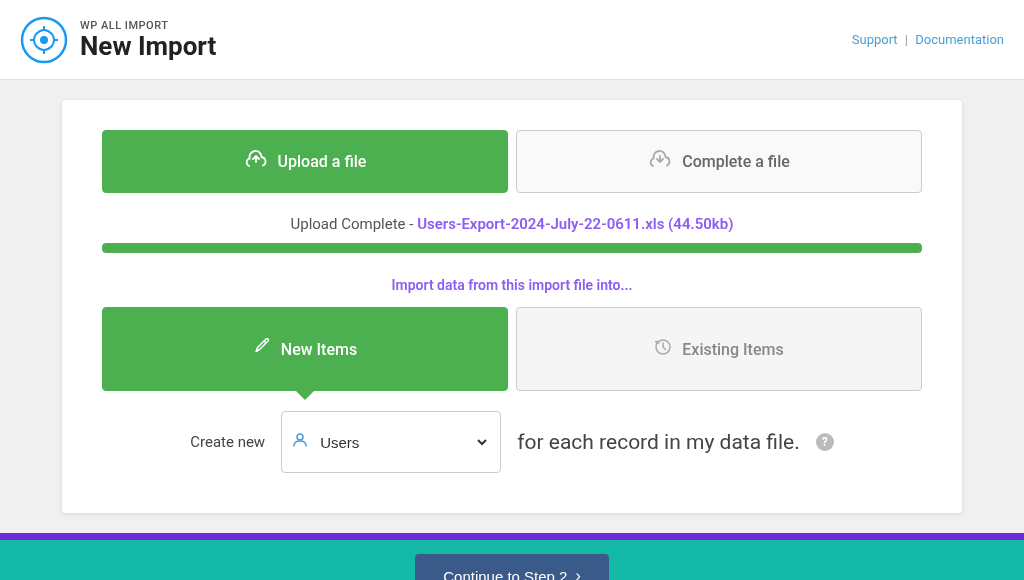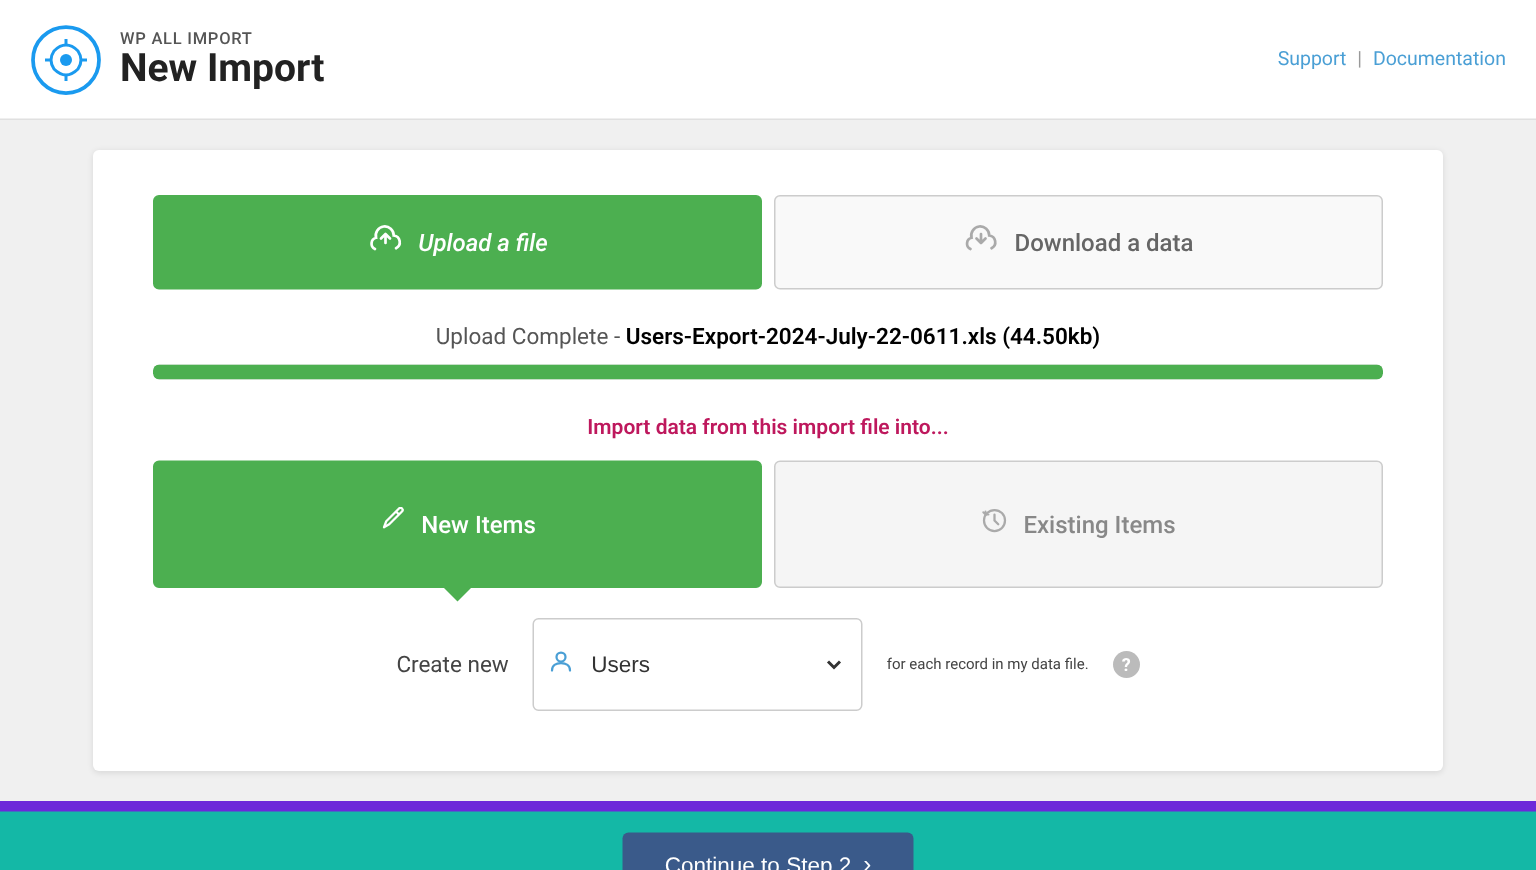--- a/index.html
+++ b/index.html
@@ -94,35 +94,34 @@
       background: #f9f9f9;
       color: #666;
       margin-right: 8px;
       transition: background 0.2s;
     }
     .upload-tab:last-child { margin-right: 0; }
     .upload-tab.active {
       background: #4caf50;
       color: #fff;
       border-color: #4caf50;
-      font-style: italic;
     }
     .tab-icon {
       font-size: 20px;
     }
 
     
     .upload-status {
       text-align: center;
       font-size: 15px;
       color: #555;
       margin-bottom: 10px;
     }
     .upload-status strong {
-      color: #000000;
+      color: #8b5cf6;
       font-weight: 600;
     }
 
     
     .progress-bar-container {
       background: #e0e0e0;
       border-radius: 4px;
       height: 10px;
       margin-bottom: 24px;
       overflow: hidden;
@@ -130,21 +129,21 @@
     .progress-bar-fill {
       height: 100%;
       background: #4caf50;
       border-radius: 4px;
     }
 
     
     .import-into-label {
       text-align: center;
       font-size: 14px;
-      color: #be185d;
+      color: #8b5cf6;
       font-weight: 600;
       margin-bottom: 14px;
     }
 
     
     .items-row {
       display: flex;
       gap: 8px;
       margin-bottom: 20px;
     }
@@ -208,21 +207,21 @@
     .user-icon-small { color: #4a9fd5; font-size: 16px; }
     .create-new-select {
       border: none;
       outline: none;
       font-size: 15px;
       color: #333;
       background: transparent;
       cursor: pointer;
     }
     .for-each-label {
-      font-size: 10px;
+      font-size: 21px;
       color: #444;
     }
     .help-icon {
       width: 18px;
       height: 18px;
       border-radius: 50%;
       background: #bbb;
       color: #fff;
       font-size: 12px;
       display: flex;
@@ -294,21 +293,21 @@
         </span>
         <span>Upload a file</span>
       </div>
       <div class="upload-tab">
         <span class="tab-icon">
           <svg width="24" height="20" viewBox="0 0 24 20" fill="none" xmlns="http://www.w3.org/2000/svg">
             <path d="M12 7v6M12 13L9 10M12 13L15 10" stroke="#aaa" stroke-width="1.8" stroke-linecap="round" stroke-linejoin="round"></path>
             <path d="M19 16.5A4.5 4.5 0 0017.5 8a6 6 0 10-11.8 1.5A4 4 0 005 17" stroke="#aaa" stroke-width="1.8" stroke-linecap="round"></path>
           </svg>
         </span>
-        <span>Download a data</span>
+        <span>Complete a file</span>
       </div>
     </div>
 
     <div class="upload-status">
       <span>Upload Complete - </span><strong>Users-Export-2024-July-22-0611.xls (44.50kb)</strong>
     </div>
 
     <div class="progress-bar-container">
       <div class="progress-bar-fill" style="width: 100%;"></div>
     </div>

